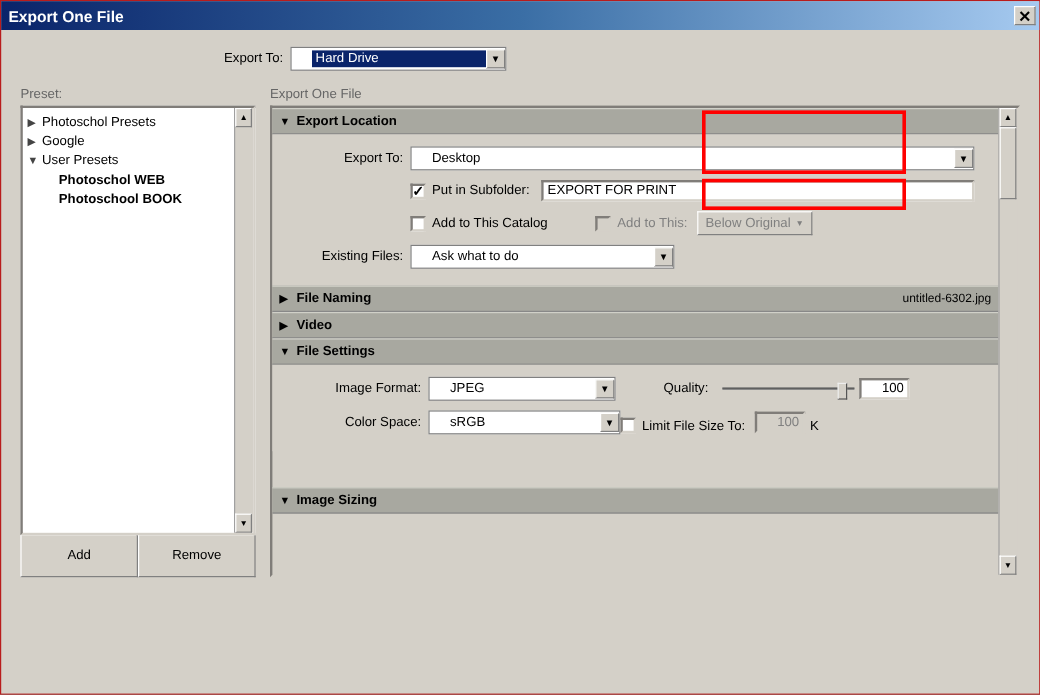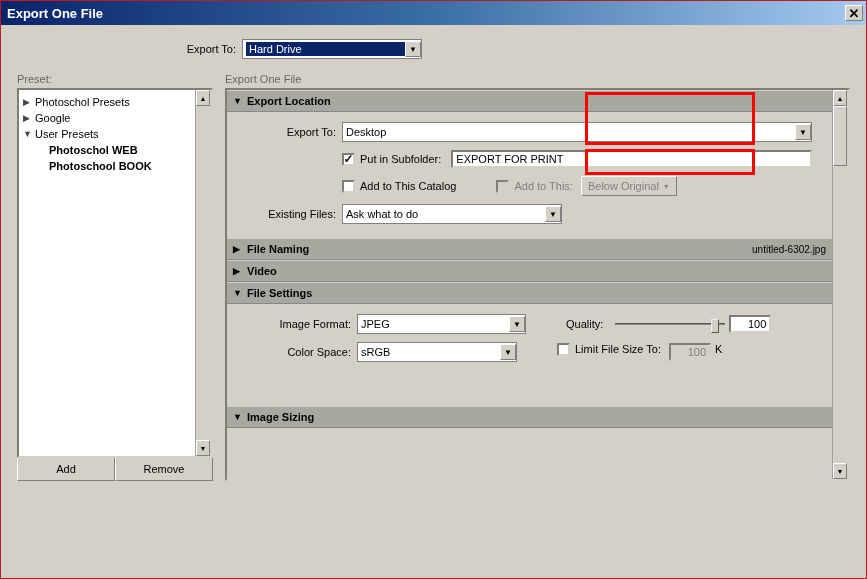--- a/index.html
+++ b/index.html
@@ -3,38 +3,38 @@
 <meta charset="utf-8">
 <style>
 * { box-sizing: border-box; margin: 0; padding: 0; }
 body { font-family: Tahoma, Arial, sans-serif; font-size: 11px; background: #000; width: 867px; height: 579px; overflow: hidden; }
 .window { width: 867px; height: 579px; background: #d4d0c8; border: 1px solid #b91c1c; position: relative; }
 .titlebar { height: 24px; background: linear-gradient(90deg, #0a246a 0%, #3a6ea5 50%, #a6caf0 100%); color: #fff; display: flex; align-items: center; justify-content: space-between; padding: 0 3px 0 6px; font-weight: bold; font-size: 13px; }
 .titlebar .close { width: 18px; height: 16px; background: #d4d0c8; border: 1px solid #808080; border-top-color: #fff; border-left-color: #fff; color: #000; display: flex; align-items: center; justify-content: center; font-family: Arial; font-size: 13px; font-weight: bold; cursor: pointer; }
 .content { padding: 14px 16px; height: calc(100% - 24px); position: relative; }
 .top-row { display: flex; align-items: center; margin-bottom: 14px; }
 .top-row .lbl { width: 225px; text-align: right; padding-right: 6px; }
-.select { background: #fff; border: 1px solid #808080; height: 20px; display: flex; align-items: center; justify-content: space-between; padding-left: 3px; }
+.select { background: #fff; border: 1px solid #808080; height: 20px; display: flex; align-items: center; justify-content: space-between; padding-left: 17px; }
 .select.hdr { width: 180px; }
 .select.hdr .sel-text { background: #0a246a; color: #fff; padding: 1px 3px; flex: 1; }
 .select .dd-btn { width: 16px; height: 16px; background: #d4d0c8; border: 1px solid #808080; border-top-color: #fff; border-left-color: #fff; display: flex; align-items: center; justify-content: center; font-size: 8px; cursor: pointer; }
 .columns { display: flex; gap: 12px; height: 408px; }
 .left-col { width: 196px; display: flex; flex-direction: column; }
 .section-label { color: #666; font-size: 11px; margin-bottom: 3px; }
 .preset-list { flex: 1; background: #fff; border: 2px inset #d4d0c8; position: relative; overflow: hidden; }
 .preset-list .scrollbar { position: absolute; right: 0; top: 0; width: 16px; height: 100%; background: #d4d0c8; border-left: 1px solid #a0a0a0; }
 .preset-list .scroll-btn { width: 14px; height: 16px; background: #d4d0c8; border: 1px solid #808080; border-top-color: #fff; border-left-color: #fff; position: absolute; left: 0; font-size: 7px; display: flex; align-items: center; justify-content: center; }
 .preset-list .scroll-btn.top { top: 0; }
 .preset-list .scroll-btn.bot { bottom: 0; }
 .tree { padding: 4px 0; }
 .tree-item { display: flex; align-items: center; padding: 2px 4px; cursor: pointer; }
 .tree-item.child { padding-left: 30px; font-weight: bold; }
 .tree-item .arrow { width: 12px; font-size: 9px; color: #444; }
 .preset-btns { display: flex; margin-top: -1px; }
-.preset-btns button { flex: 1; height: 24px; background: #d4d0c8; border: 1px solid #808080; border-top-color: #fff; border-left-color: #fff; font-family: inherit; font-size: 11px; cursor: pointer; }
+.preset-btns button { flex: 1; height: 36px; background: #d4d0c8; border: 1px solid #808080; border-top-color: #fff; border-left-color: #fff; font-family: inherit; font-size: 11px; cursor: pointer; }
 .right-col { flex: 1; display: flex; flex-direction: column; }
 .panel-area { flex: 1; border: 2px inset #d4d0c8; background: #d4d0c8; position: relative; }
 .vscroll { position: absolute; right: 0; top: 0; width: 16px; height: 100%; background: #d4d0c8; border-left: 1px solid #a0a0a0; }
 .vscroll .scroll-btn { width: 14px; height: 16px; background: #d4d0c8; border: 1px solid #808080; border-top-color: #fff; border-left-color: #fff; position: absolute; left: 0; font-size: 7px; display: flex; align-items: center; justify-content: center; }
 .vscroll .thumb { position: absolute; left: 0; top: 16px; width: 14px; height: 60px; background: #d4d0c8; border: 1px solid #808080; border-top-color: #fff; border-left-color: #fff; }
 .panel-header { background: #a8a8a0; height: 22px; display: flex; align-items: center; padding: 0 6px; font-weight: bold; border-top: 1px solid #d0d0c8; border-bottom: 1px solid #888; margin-right: 16px; }
 .panel-header .arrow { width: 14px; font-size: 9px; }
 .panel-header .right-txt { margin-left: auto; font-weight: normal; font-size: 10px; }
 .panel-body { background: #d4d0c8; padding: 10px 20px 6px; margin-right: 16px; }
 .form-row { display: flex; align-items: center; margin-bottom: 8px; }
@@ -160,37 +160,37 @@
             <span class="arrow">▶</span>
             <span>Video</span>
           </div>
           <div class="panel-header">
             <span class="arrow">▼</span>
             <span>File Settings</span>
           </div>
           <div class="panel-body">
             <div class="form-row">
               <span class="flbl wide">Image Format:</span>
-              <div class="select" style="width:169px">
+              <div class="select" style="width:156px">
                 <span>JPEG</span>
                 <div class="dd-btn">▼</div>
               </div>
               <span style="margin-left:40px;margin-right:8px">Quality:</span>
               <div class="slider-track">
                   <div class="slider-thumb"></div>
                 </div>
               <input class="text-input" style="width: 42px; text-align: right;" value="100">
             </div>
             <div class="form-row">
               <span class="flbl wide">Color Space:</span>
               <div class="select" style="width:160px">
                 <span>sRGB</span>
                 <div class="dd-btn">▼</div>
               </div>
-              <div style="margin-left:40px;display:flex;align-items:flex-start">
+              <div style="display:flex;align-items:flex-end">
                 <div class="cb"></div>
                 <span style="margin-right:8px">Limit File Size To:</span>
                 <input class="text-input" style="width: 42px; text-align: right;" disabled="" value="100">
                 <span style="margin-left:4px">K</span>
               </div>
             </div>
           </div>
           <div style="height:30px;margin-right:16px"></div>
           <div class="panel-header">
             <span class="arrow">▼</span>

